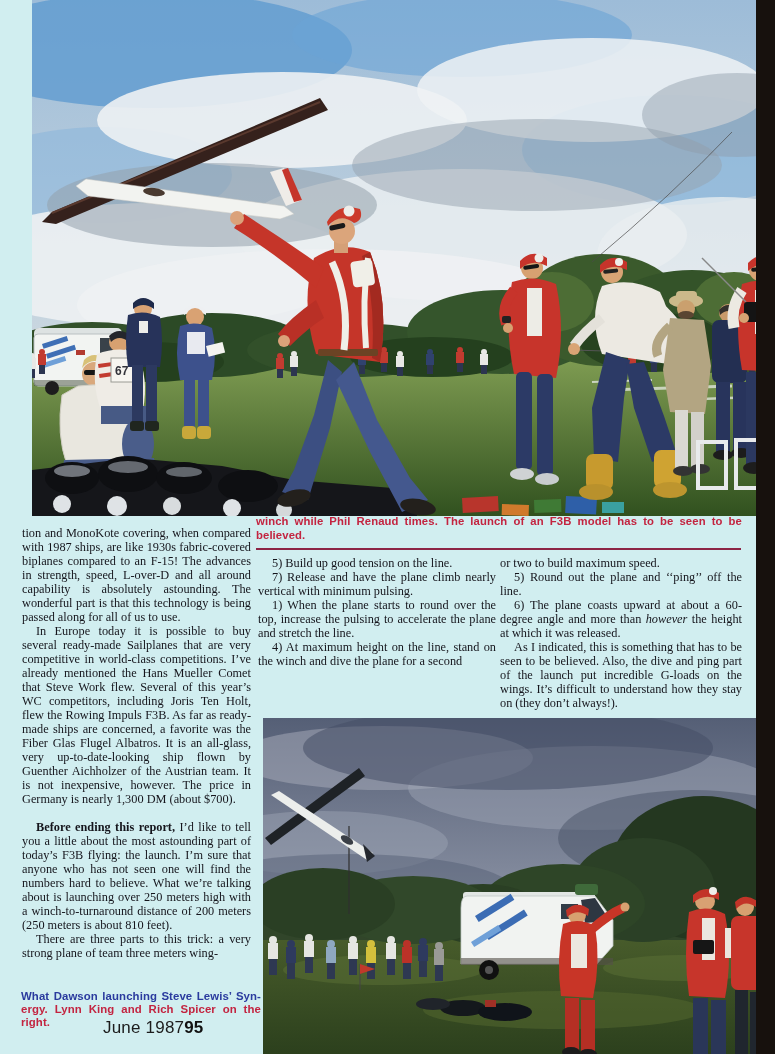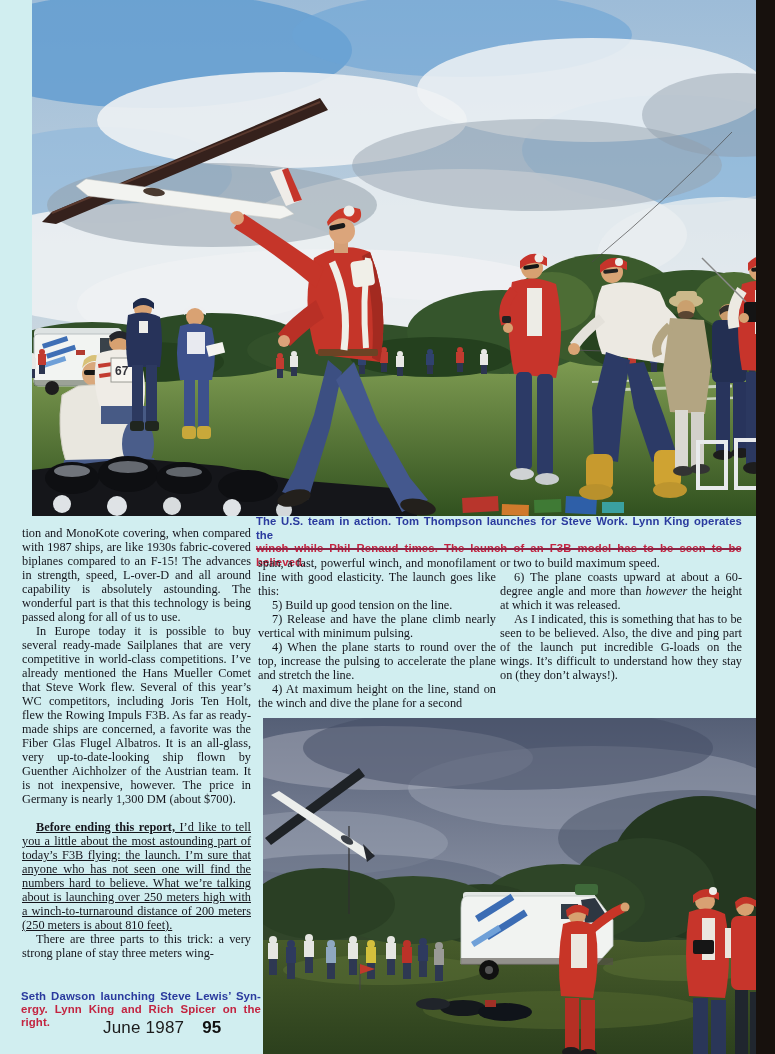--- a/index.html
+++ b/index.html
@@ -18,27 +18,27 @@
   .cap-blue{color:#2a3a9e;}
   .cap-red{color:#c32440;}
   #topCaption{left:256px;top:515px;width:486px;}
   #capRule{left:256px;top:548px;width:485px;height:2px;background:#8c2445;}
   #bottomCaption{left:21px;top:990px;width:240px;font-size:11.4px;line-height:13px;}
   
   .col{position:absolute;font-family:"Liberation Serif","DejaVu Serif",serif;
        font-size:12.3px;line-height:14px;color:#15151c;text-align:justify;hyphens:auto;}
   .col p{margin:0;}
   .col p.ind{text-indent:14px;}
-  .col p.gap{margin-top:14px;text-decoration:underline;}
+  .col p.gap{margin-top:14px;}
   #col1{left:22px;top:526px;width:229px;}
   #col2{left:258px;top:556px;width:238px;}
   #col3{left:500px;top:556px;width:242px;}
   
   #footer{left:103px;top:1018px;font-size:17px;color:#1c1c1c;letter-spacing:.2px;}
-  #footer .pg{font-weight:bold;margin-left:18px;color:#111;}
+  #footer .pg{font-weight:bold;color:#111;}
 </style>
 </head>
 <body>
 
 <div class="page">
 
   <div class="photo" id="topPhoto">
     <svg width="757" height="516" viewBox="0 0 757 516">
       <defs>
         <linearGradient id="gSky" x1="0" y1="0" x2="0" y2="1">
@@ -310,42 +310,41 @@
       <g transform="translate(664,432)" stroke="#e8eaec" stroke-width="4" fill="none">
         <rect x="2" y="10" width="28" height="46"></rect>
         <rect x="40" y="8" width="30" height="48"></rect>
       </g>
     </svg>
   </div>
 
   <div class="abs" id="edgeStrip"></div>
 
   <div class="photo-caption" id="topCaption">
-    <div class="cap-line cap-blue">The U.S. team in action. Tom Thompson launches for Steve Work. Lynn King operates the</div>
     <div class="cap-line cap-red">winch while Phil Renaud times. The launch of an F3B model has to be seen to be believed.</div>
   </div>
   <div class="abs" id="capRule"></div>
 
   <div class="col" id="col1">
     <p class="noind">tion and MonoKote covering, when compared with 1987 ships, are like 1930s fabric-covered biplanes compared to an F-15! The advances in strength, speed, L-over-D and all around capability is absolutely astounding. The wonderful part is that this technology is being passed along for all of us to use.</p>
     <p class="ind">In Europe today it is possible to buy several ready-made Sailplanes that are very competitive in world-class competitions. I’ve already mentioned the Hans Mueller Comet that Steve Work flew. Several of this year’s WC competitors, including Joris Ten Holt, flew the Rowing Impuls F3B. As far as ready-made ships are concerned, a favorite was the Fiber Glas Flugel Albatros. It is an all-glass, very up-to-date-looking ship flown by Guenther Aichholzer of the Austrian team. It is not inexpensive, however. The price in Germany is nearly 1,300 DM (about $700).</p>
     <p class="ind gap"><b>Before ending this report,</b><span> I’d like to tell you a little about the most astounding part of today’s F3B flying: the launch. I’m sure that anyone who has not seen one will find the numbers hard to believe. What we’re talking about is launching over 250 meters high with a winch-to-turnaround distance of 200 meters (250 meters is about 810 feet).</span></p>
-    <p class="ind">There are three parts to this trick: a very strong plane of stay three meters wing-</p>
+    <p class="ind">There are three parts to this trick: a very strong plane of team three meters wing-</p>
   </div>
 
   <div class="col" id="col2">
-    <p class="noind">span, a fast, powerful winch, and monofilament line with good elasticity. The launch goes like this:</p>
     <p class="ind">5) Build up good tension on the line.</p>
     <p class="ind">7) Release and have the plane climb nearly vertical with minimum pulsing.</p>
-    <p class="ind">4) When the plane starts to round over the top, increase the pulsing to accelerate the plane and stretch the line.</p>
+    <p class="ind">1) When the plane starts to round over the top, increase the pulsing to accelerate the plane and stretch the line.</p>
     <p class="ind">4) At maximum height on the line, stand on the winch and dive the plane for a second</p>
   </div>
 
   <div class="col" id="col3">
     <p class="noind">or two to build maximum speed.</p>
+    <p class="ind">5) Round out the plane and ‘‘ping’’ off the line.</p>
     <p class="ind"><span>6) The plane coasts upward at about a 60-degree angle and more than </span><i>however</i><span> the height at which it was released.</span></p>
     <p class="ind">As I indicated, this is something that has to be seen to be believed. Also, the dive and ping part of the launch put incredible G-loads on the wings. It’s difficult to understand how they stay on (they don’t always!).</p>
   </div>
 
   <div class="photo" id="bottomPhoto">
     <svg width="493" height="336" viewBox="0 0 493 336">
       <defs>
         <linearGradient id="gBSky" x1="0" y1="0" x2="0" y2="1">
           <stop offset="0" stop-color="#555f76"></stop>
             <stop offset="1" stop-color="#939aab"></stop>
@@ -462,21 +461,21 @@
       <g>
         <ellipse cx="200" cy="290" rx="23" ry="8" fill="#14181c"></ellipse>
         <ellipse cx="242" cy="294" rx="27" ry="9" fill="#10141a"></ellipse>
         <ellipse cx="170" cy="286" rx="17" ry="6" fill="#20242a"></ellipse>
         <rect x="222" y="282" width="11" height="7" fill="#a03026"></rect>
       </g>
     </svg>
   </div>
 
   <div class="photo-caption" id="bottomCaption">
-    <div class="cap-line cap-blue">Seth Dawson launching Steve Lewis’ Syn-</div>
+    <div class="cap-line cap-blue">What Dawson launching Steve Lewis’ Syn-</div>
     <div class="cap-line cap-red">ergy. Lynn King and Rich Spicer on the right.</div>
   </div>
 
   <div class="abs" id="footer">
     <span>June 1987</span><span class="pg">95</span>
   </div>
 
 </div>
 
 </body></html>

